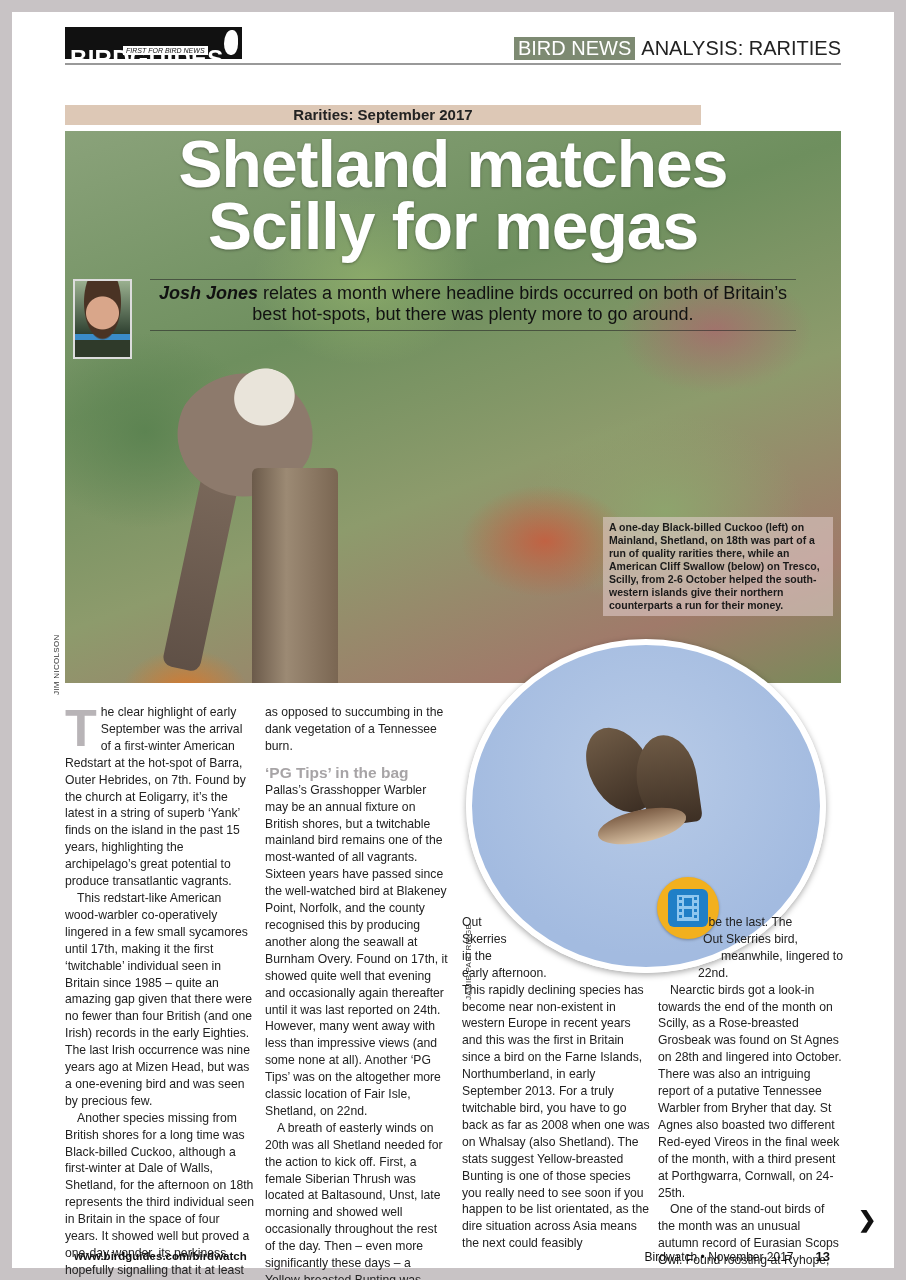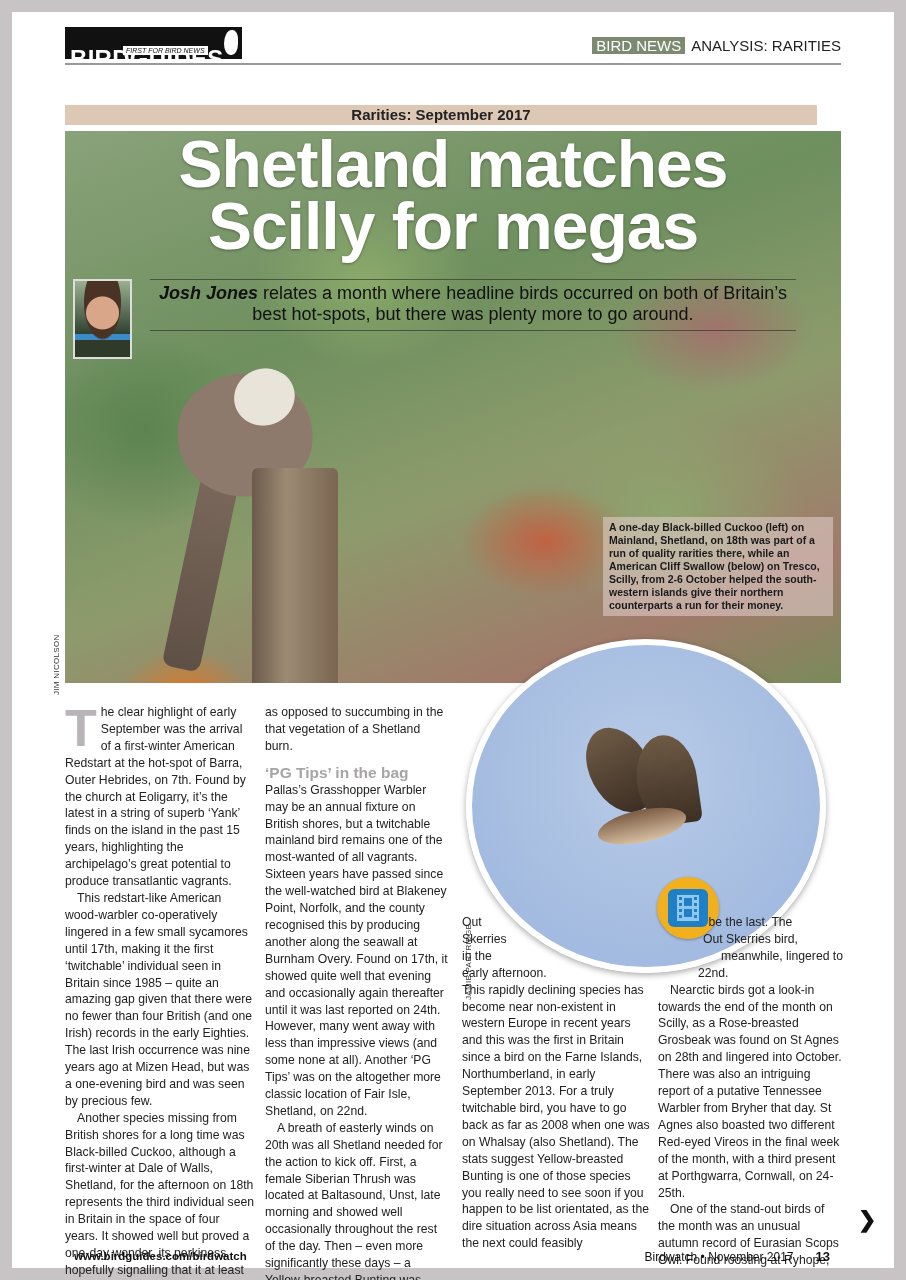--- a/index.html
+++ b/index.html
@@ -2,24 +2,24 @@
 <html><head>
 <meta charset="utf-8">
 <style>
   html, body { margin:0; padding:0; }
   body { width:906px; height:1280px; background:#c8c3c5; position:relative; overflow:hidden; font-family:"Liberation Sans", sans-serif; }
   .page { position:absolute; left:12px; top:12px; width:882px; height:1256px; background:#ffffff; }
   .logo { position:absolute; left:53px; top:15px; width:177px; height:32px; background:#111; color:#fff; box-sizing:border-box; }
   .logo-main { position:absolute; left:5px; top:18px; font-weight:bold; font-size:24px; letter-spacing:0.3px; font-family:"Liberation Sans", sans-serif; }
   .logo-sub { position:absolute; left:58px; top:19px; background:#fff; color:#111; font-size:7px; font-style:italic; padding:0 3px; line-height:9px; }
   .logo-bird { position:absolute; right:4px; top:3px; width:14px; height:25px; background:#fff; border-radius:60% 40% 50% 50%; }
-  .section { position:absolute; right:53px; top:25px; font-size:15px; font-family:"Liberation Sans", sans-serif; color:#222; display:flex; }
+  .section { position:absolute; right:53px; top:25px; font-size:20px; font-family:"Liberation Sans", sans-serif; color:#222; display:flex; }
   .section .tag { background:#7d8a72; color:#fff; padding:0 4px; margin-right:6px; }
   .header-rule { position:absolute; left:53px; right:53px; top:51px; height:2px; background:#999; }
-  .kicker { position:absolute; left:53px; top:93px; width:752px; height:20px; background:#ddc8b6; text-align:center; font-weight:bold; font-size:15px; line-height:20px; color:#222; }
+  .kicker { position:absolute; left:53px; top:93px; width:636px; height:20px; background:#ddc8b6; text-align:center; font-weight:bold; font-size:15px; line-height:20px; color:#222; }
   .hero { position:absolute; left:53px; top:119px; width:776px; height:552px; overflow:hidden;
     background:
       radial-gradient(ellipse 120px 80px at 480px 410px, rgba(200,90,60,0.85), transparent 70%),
       radial-gradient(ellipse 90px 60px at 120px 560px, rgba(220,120,40,0.9), transparent 70%),
       radial-gradient(ellipse 140px 90px at 650px 200px, rgba(180,90,110,0.6), transparent 70%),
       radial-gradient(ellipse 160px 120px at 300px 150px, rgba(150,180,110,0.7), transparent 70%),
       radial-gradient(ellipse 200px 140px at 600px 380px, rgba(140,170,110,0.8), transparent 70%),
       radial-gradient(ellipse 160px 140px at 80px 300px, rgba(90,130,80,0.9), transparent 70%),
       linear-gradient(160deg, #8aa27a 0%, #6e8f5e 35%, #8d9b6c 60%, #a07a6a 85%, #7a8a5a 100%);
   }
@@ -118,21 +118,21 @@
 
   <div class="credit-right">JAMIE PARTRIDGE</div>
 
   <div class="col" style="left:53px; top:692px; width:190px;">
     <p><span class="dropcap">T</span><span>he clear highlight of early September was the arrival of a first-winter American Redstart at the hot-spot of Barra, Outer Hebrides, on 7th. Found by the church at Eoligarry, it’s the latest in a string of superb ‘Yank’ finds on the island in the past 15 years, highlighting the archipelago’s great potential to produce transatlantic vagrants.</span></p>
     <p class="ind">This redstart-like American wood-warbler co-operatively lingered in a few small sycamores until 17th, making it the first ‘twitchable’ individual seen in Britain since 1985 – quite an amazing gap given that there were no fewer than four British (and one Irish) records in the early Eighties. The last Irish occurrence was nine years ago at Mizen Head, but was a one-evening bird and was seen by precious few.</p>
     <p class="ind">Another species missing from British shores for a long time was Black-billed Cuckoo, although a first-winter at Dale of Walls, Shetland, for the afternoon on 18th represents the third individual seen in Britain in the space of four years. It showed well but proved a one-day wonder, its perkiness hopefully signalling that it at least managed to continue its journey</p>
   </div>
 
   <div class="col" style="left:253px; top:692px; width:185px;">
-    <p>as opposed to succumbing in the that vegetation of a Shetland burn.</p>
+    <p>as opposed to succumbing in the dank vegetation of a Tennessee burn.</p>
     <div class="subhead">‘PG Tips’ in the bag</div>
     <p>Pallas’s Grasshopper Warbler may be an annual fixture on British shores, but a twitchable mainland bird remains one of the most-wanted of all vagrants. Sixteen years have passed since the well-watched bird at Blakeney Point, Norfolk, and the county recognised this by producing another along the seawall at Burnham Overy. Found on 17th, it showed quite well that evening and occasionally again thereafter until it was last reported on 24th. However, many went away with less than impressive views (and some none at all). Another ‘PG Tips’ was on the altogether more classic location of Fair Isle, Shetland, on 22nd.</p>
     <p class="ind">A breath of easterly winds on 20th was all Shetland needed for the action to kick off. First, a female Siberian Thrush was located at Baltasound, Unst, late morning and showed well occasionally throughout the rest of the day. Then – even more significantly these days – a Yellow-breasted Bunting was found on</p>
   </div>
 
   <div class="col" style="left:450px; top:902px; width:190px;">
     <p>Out</p>
     <p>Skerries</p>
     <p>in the</p>
     <p>early afternoon.</p>

